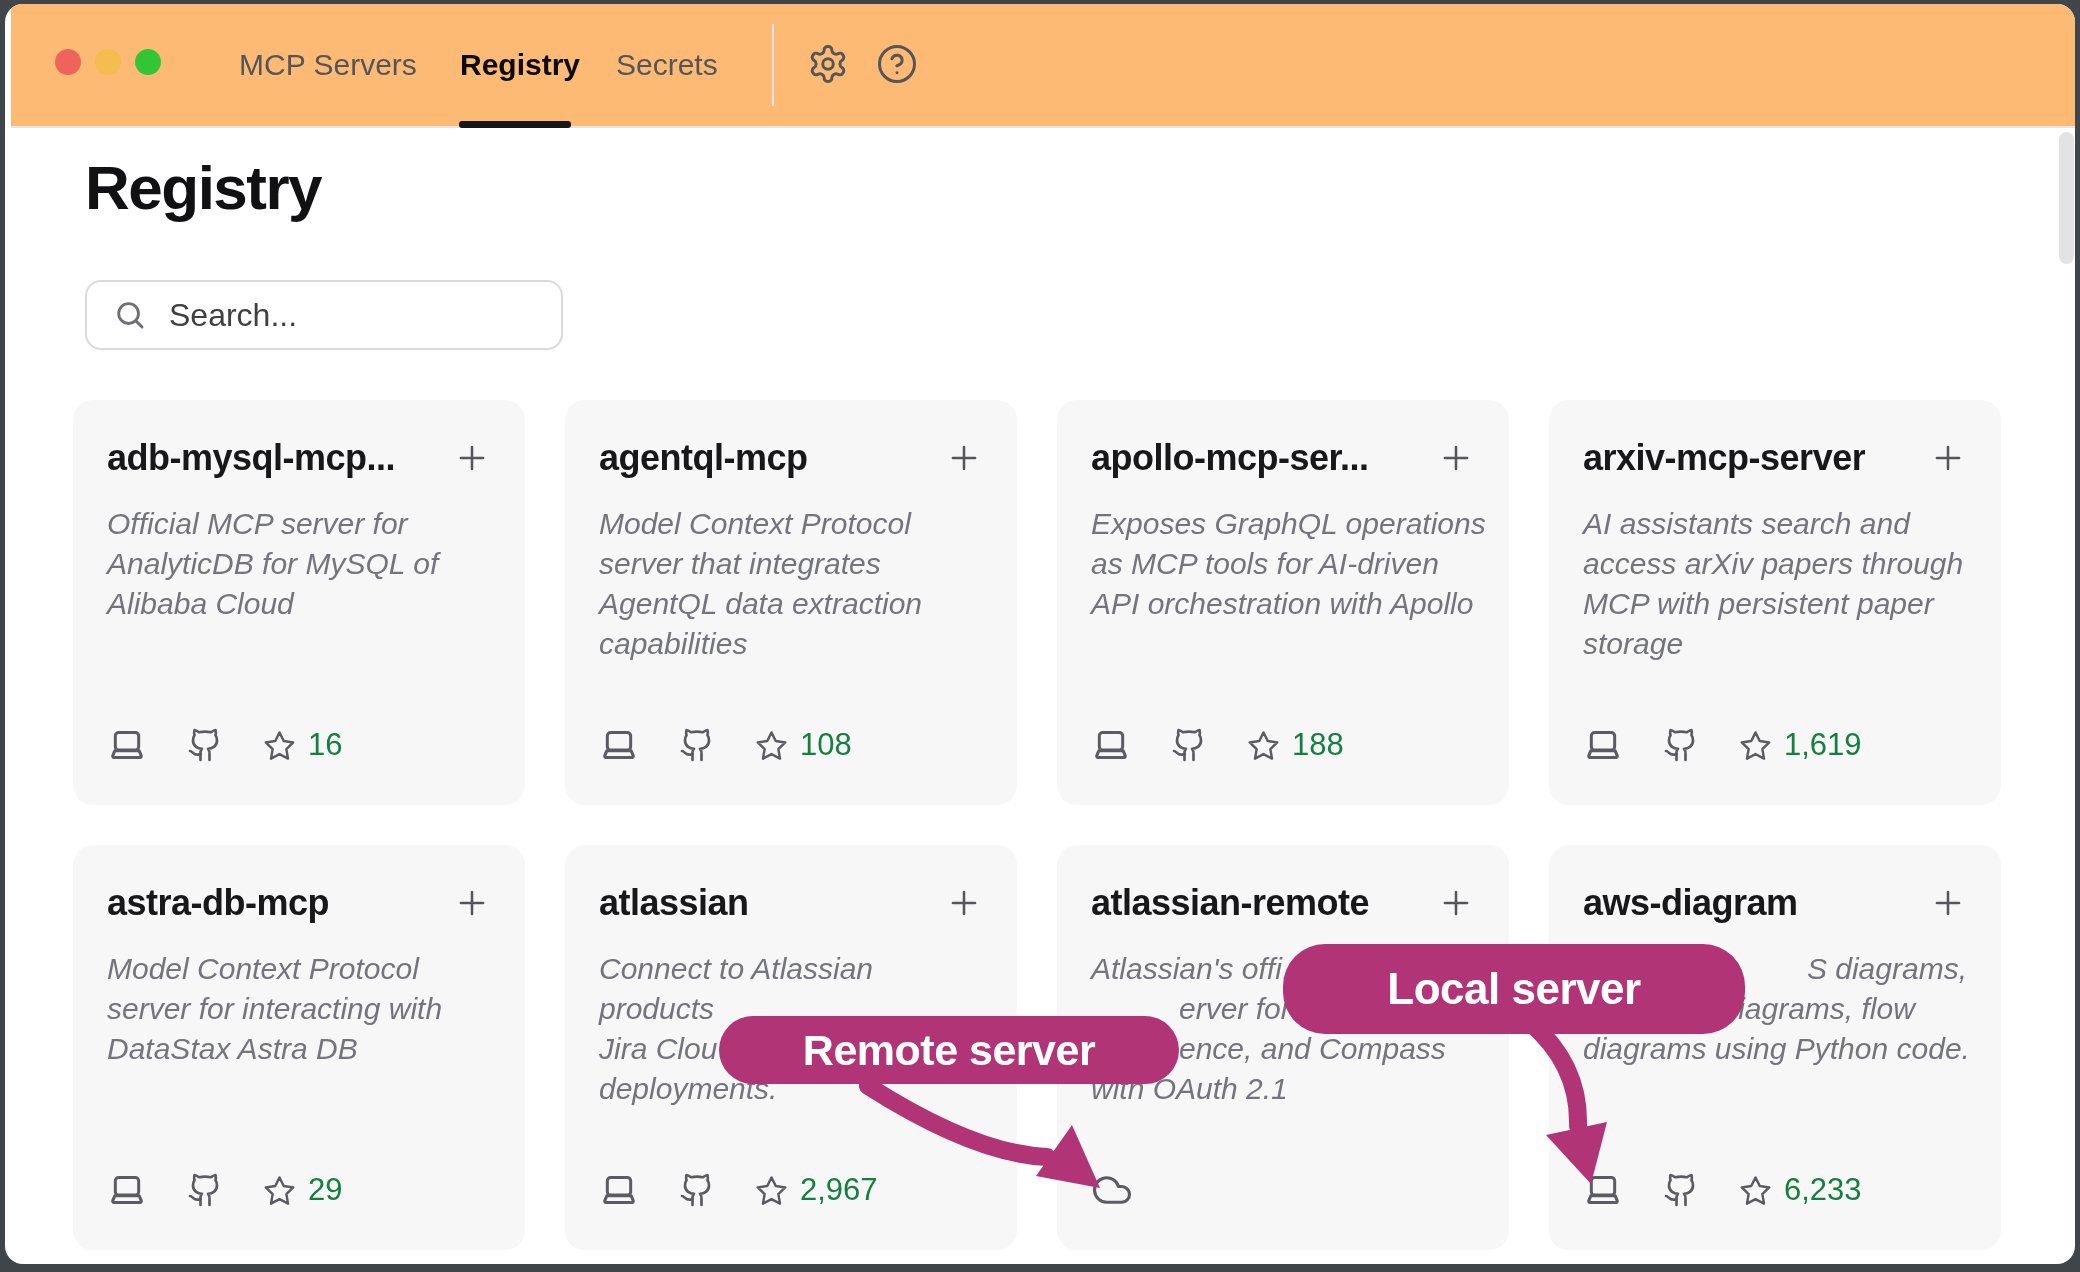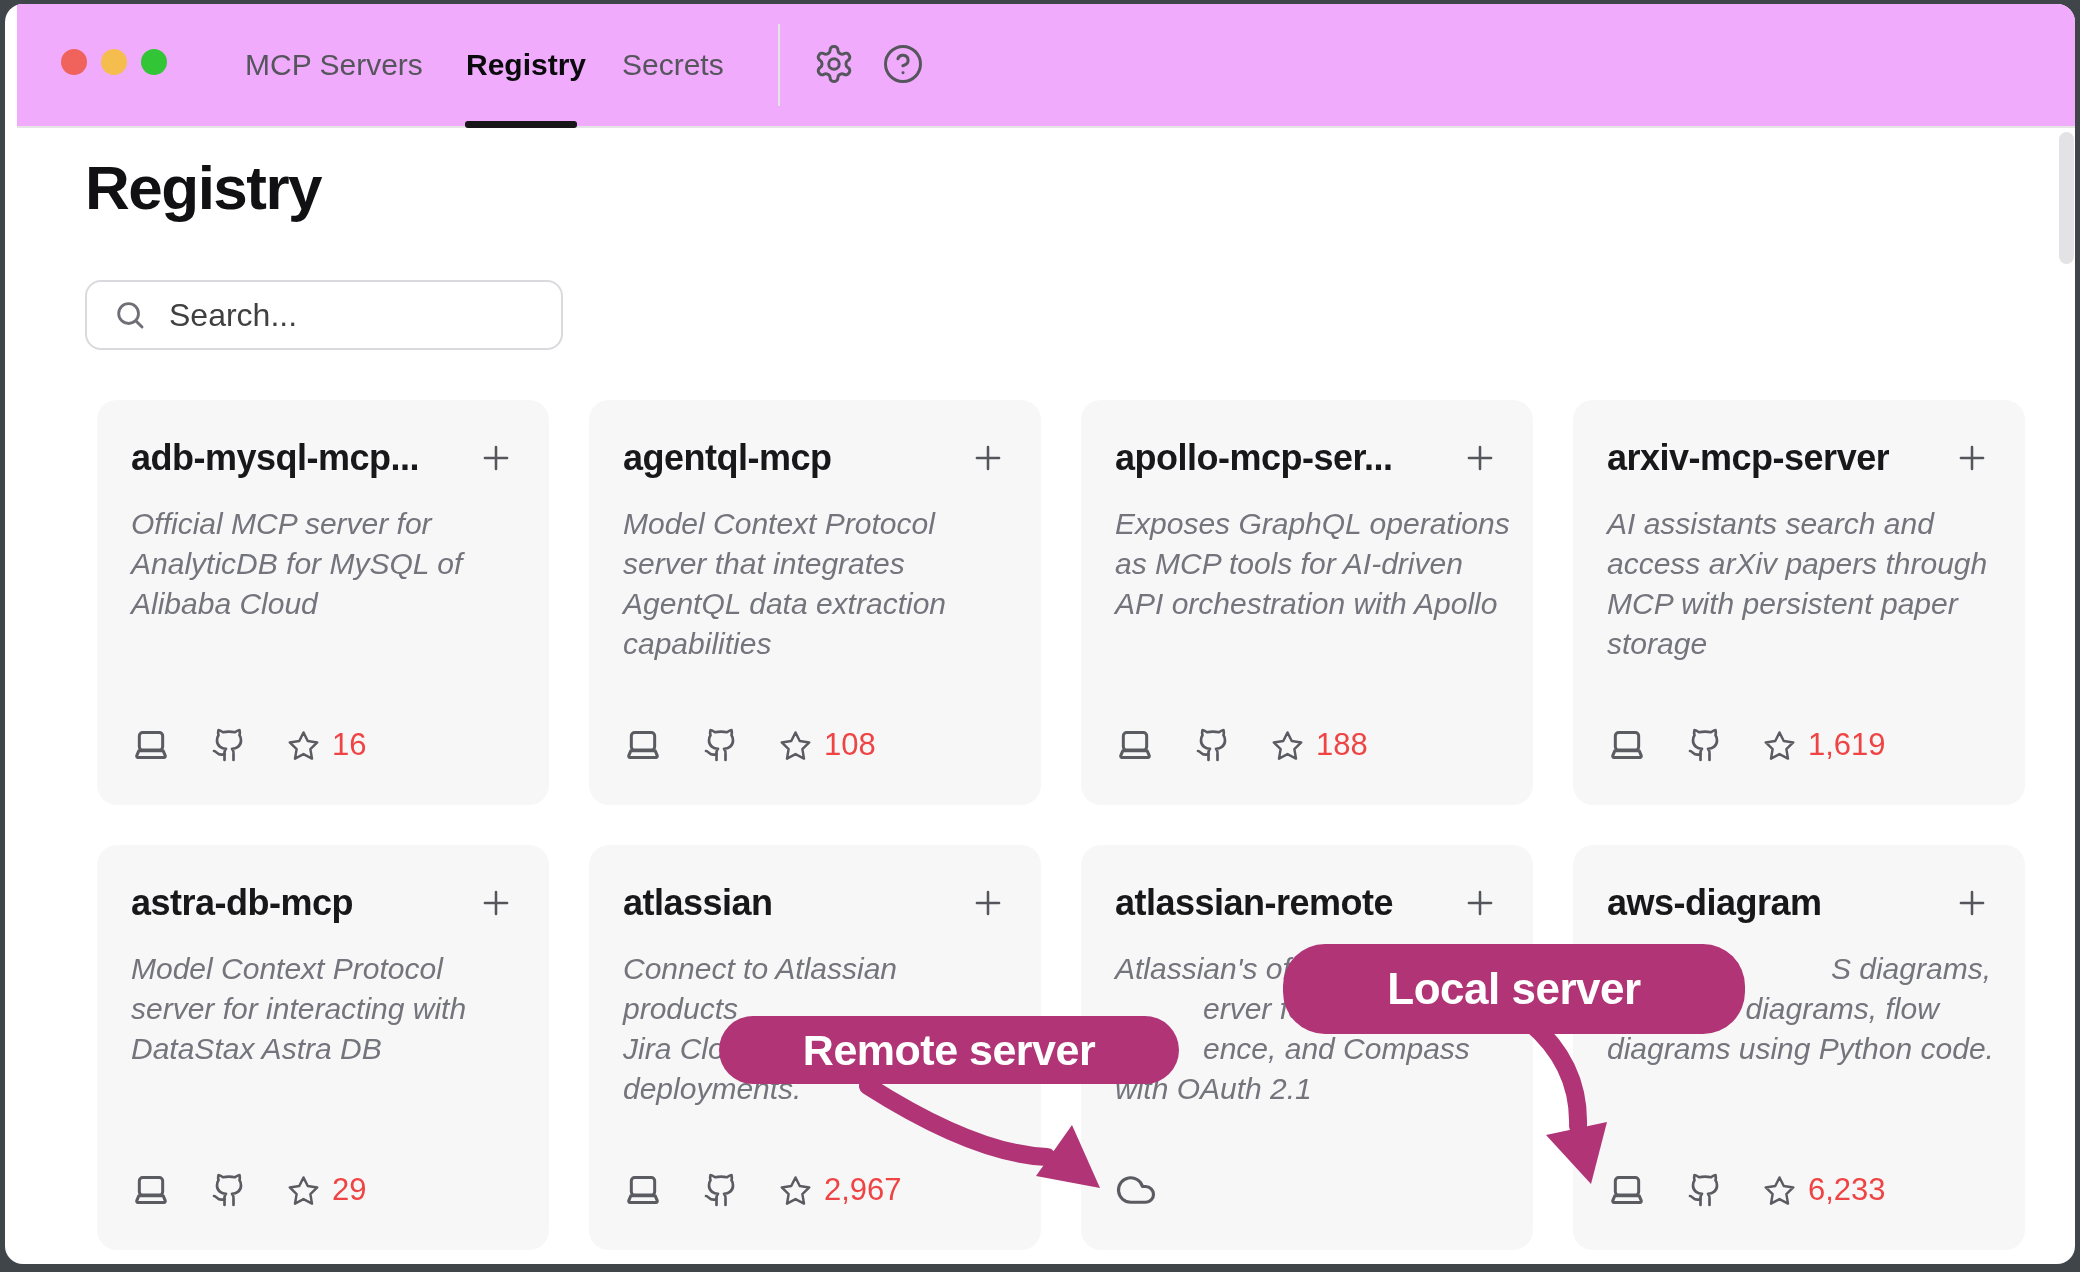--- a/index.html
+++ b/index.html
@@ -7,22 +7,22 @@
     width:2080px;height:1272px;position:relative;overflow:hidden;
     background:#40454a;
     font-family:"Liberation Sans", sans-serif;
   }
   .window{
     position:absolute;left:5px;top:4px;width:2070px;height:1260px;
     background:#ffffff;border-radius:18px;overflow:hidden;
   }
   
   .header{
-    position:absolute;left:12px;top:0;right:0;height:122px;
-    background:#f0abfc;border-bottom:2px solid #e5e5e6;
+    position:absolute;left:6px;top:0;right:0;height:122px;
+    background:#fdba74;border-bottom:2px solid #e5e5e6;
   }
   .light{position:absolute;top:45px;width:26px;height:26px;border-radius:50%;}
   .tab{
     position:absolute;top:0;height:122px;display:flex;align-items:center;
     font-size:30px;color:#55555c;cursor:default;white-space:nowrap;
   }
   .tab.active{color:#0b0b0d;font-weight:700;}
   .tab-underline{
     position:absolute;left:448px;bottom:-2px;width:112px;height:7px;
     background:#17171a;border-radius:3px;
@@ -37,21 +37,21 @@
   }
   .search-box{
     position:absolute;left:80px;top:276px;width:478px;height:70px;
     background:#fff;border:2px solid #dadade;border-radius:16px;
     display:flex;align-items:center;box-sizing:border-box;
   }
   .search-box svg{width:34px;height:34px;margin-left:26px;color:#6f6f76;flex:none;}
   .search-ph{font-size:32px;color:#404040;margin-left:22px;white-space:nowrap;}
   
   .cards{
-    position:absolute;left:92px;top:396px;
+    position:absolute;left:68px;top:396px;
     display:grid;grid-template-columns:repeat(4,452px);grid-auto-rows:405px;
     column-gap:32px;row-gap:37px;gap:40px;
   }
   .card{
     position:relative;background:#f7f7f8;border-radius:20px;
     padding:36px 34px;box-sizing:border-box;
   }
   .card-head{display:flex;align-items:flex-start;justify-content:space-between;}
   .card-title{
     font-size:36px;font-weight:700;color:#18181b;letter-spacing:-0.5px;
@@ -64,21 +64,21 @@
   }
   .card-footer{
     position:absolute;left:34px;bottom:40px;height:40px;
     display:flex;align-items:center;color:#5b5b62;
   }
   .fic{flex:none;}
   .ic-laptop{width:40px;height:40px;margin-right:40px;}
   .ic-github{width:36px;height:36px;margin-right:40px;}
   .ic-star{width:33px;height:33px;margin-right:12px;}
   .ic-cloud{width:42px;height:42px;}
-  .star-count{font-size:31px;color:#ef4444;}
+  .star-count{font-size:31px;color:#15803d;}
   
   .anno{
     position:absolute;display:flex;align-items:center;justify-content:center;
     background:var(--anno,#b13576);color:#fff;font-weight:700;
     border-radius:42px;z-index:6;letter-spacing:-0.5px;white-space:nowrap;
   }
   .anno-remote{left:714px;top:1004px;width:460px;height:68px;font-size:43px;margin-top:8px;}
   .anno-local{left:1278px;top:940px;width:462px;height:90px;font-size:44px;}
   .arrows{position:absolute;left:0;top:0;width:2070px;height:1260px;z-index:5;pointer-events:none;}
   .arrows path{stroke:var(--anno,#b13576);stroke-width:18;fill:none;stroke-linecap:round;}

